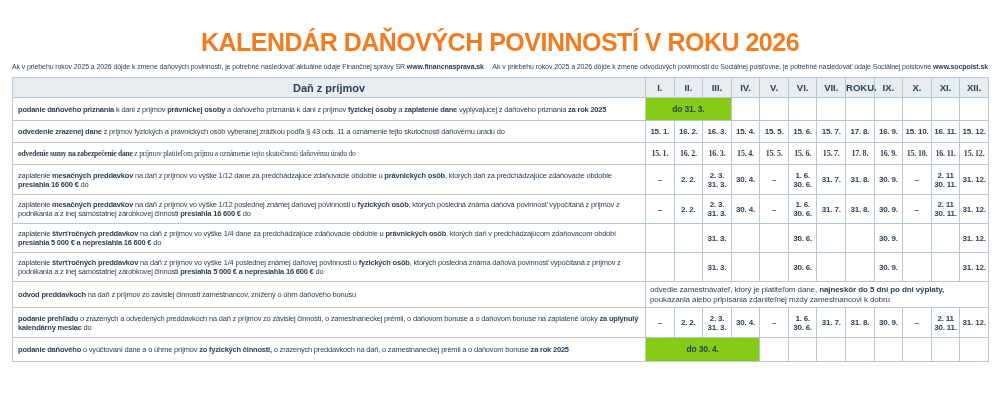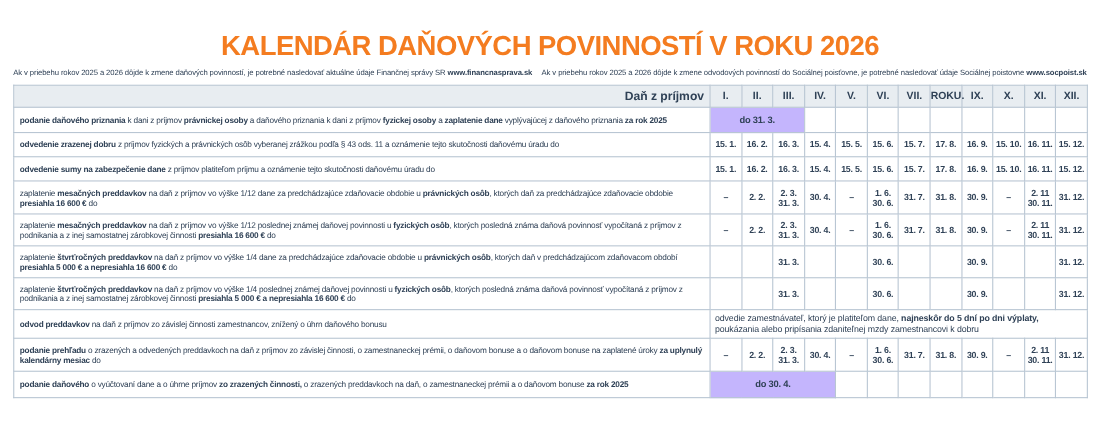--- a/index.html
+++ b/index.html
@@ -6,26 +6,26 @@
     font-family:"Liberation Sans",sans-serif;color:#2f4156;}
   .page{position:relative;width:1000px;height:358px;}
   .title{margin:0;padding-top:30px;text-align:center;color:#f47c20;font-size:25px;font-weight:bold;
     letter-spacing:-0.5px;line-height:1;}
   .notes{display:flex;justify-content:space-between;align-items:flex-start;
     margin:8px 12px 6px 12px;font-size:7px;letter-spacing:-0.1px;line-height:1.2;}
   .note{white-space:nowrap;}
   table{border-collapse:collapse;table-layout:fixed;width:976px;margin:0 12px;}
   th,td{border:1px solid #b9c6d3;vertical-align:middle;}
   thead th{background:#e8edf1;height:19px;}
-  th.desc{font-size:11px;font-weight:bold;text-align:right;padding:0 5px;}
+  th.desc{font-size:11px;font-weight:bold;text-align:center;padding:0 5px;}
   th.mcol{font-size:9.5px;font-weight:bold;text-align:center;padding:0;}
   td.desc{font-size:7.5px;letter-spacing:-0.2px;line-height:1.25;padding:1px 5px;text-align:left;margin-top:16px;}
   td.mcell{font-size:8px;font-weight:bold;text-align:center;white-space:pre-line;
     line-height:1.15;padding:0;letter-spacing:-0.2px;}
-  td.spanned{background:#c4b5fd;font-size:8.5px;}
+  td.spanned{background:#84cc16;font-size:8.5px;}
   td.fullnote{font-size:8px;line-height:1.3;padding:1px 4px;letter-spacing:-0.1px;}
   b{font-weight:bold;}
 </style>
 </head>
 <body>
 
 <div class="page">
   <h1 class="title">KALENDÁR DAŇOVÝCH POVINNOSTÍ V ROKU 2026</h1>
 
   <div class="notes">
@@ -63,35 +63,35 @@
           <td class="mcell"></td>
           <td class="mcell"></td>
           <td class="mcell"></td>
           <td class="mcell"></td>
           <td class="mcell"></td>
           <td class="mcell"></td>
           <td class="mcell"></td>
           <td class="mcell"></td>
         </tr>
         <tr style="height: 22px;">
-          <td class="desc"><b>odvedenie zrazenej dobru</b><span> z príjmov fyzických a právnických osôb vyberanej zrážkou podľa § 43 ods. 11 a oznámenie tejto skutočnosti daňovému úradu do</span></td>
+          <td class="desc"><b>odvedenie zrazenej dane</b><span> z príjmov fyzických a právnických osôb vyberanej zrážkou podľa § 43 ods. 11 a oznámenie tejto skutočnosti daňovému úradu do</span></td>
           <td class="mcell">15. 1.</td>
           <td class="mcell">16. 2.</td>
           <td class="mcell">16. 3.</td>
           <td class="mcell">15. 4.</td>
           <td class="mcell">15. 5.</td>
           <td class="mcell">15. 6.</td>
           <td class="mcell">15. 7.</td>
           <td class="mcell">17. 8.</td>
           <td class="mcell">16. 9.</td>
           <td class="mcell">15. 10.</td>
           <td class="mcell">16. 11.</td>
           <td class="mcell">15. 12.</td>
         </tr>
-        <tr style="height: 22px;">
+        <tr style="height: 22px; font-family: Liberation Serif, serif;">
           <td class="desc"><b>odvedenie sumy na zabezpečenie dane</b><span> z príjmov platiteľom príjmu a oznámenie tejto skutočnosti daňovému úradu do</span></td>
           <td class="mcell">15. 1.</td>
           <td class="mcell">16. 2.</td>
           <td class="mcell">16. 3.</td>
           <td class="mcell">15. 4.</td>
           <td class="mcell">15. 5.</td>
           <td class="mcell">15. 6.</td>
           <td class="mcell">15. 7.</td>
           <td class="mcell">17. 8.</td>
           <td class="mcell">16. 9.</td>
@@ -159,21 +159,21 @@
           <td class="mcell"></td>
           <td class="mcell">30. 6.</td>
           <td class="mcell"></td>
           <td class="mcell"></td>
           <td class="mcell">30. 9.</td>
           <td class="mcell"></td>
           <td class="mcell"></td>
           <td class="mcell">31. 12.</td>
         </tr>
         <tr style="height: 26px;">
-          <td class="desc"><b>odvod preddavkov</b><span> na daň z príjmov zo závislej činnosti zamestnancov, znížený o úhrn daňového bonusu</span></td>
+          <td class="desc"><b>odvod preddavkoch</b><span> na daň z príjmov zo závislej činnosti zamestnancov, znížený o úhrn daňového bonusu</span></td>
           <td class="fullnote" colspan="12"><span>odvedie zamestnávateľ, ktorý je platiteľom dane, </span><b>najneskôr do 5 dní po dni výplaty,</b><span> poukázania alebo pripísania zdaniteľnej mzdy zamestnancovi k dobru</span></td>
         </tr>
         <tr style="height: 30px; padding-left: 30px;">
           <td class="desc"><b>podanie prehľadu</b><span> o zrazených a odvedených preddavkoch na daň z príjmov zo závislej činnosti, o zamestnaneckej prémii, o daňovom bonuse a o daňovom bonuse na zaplatené úroky </span><b>za uplynulý kalendárny mesiac</b><span> do</span></td>
           <td class="mcell">–</td>
           <td class="mcell">2. 2.</td>
           <td class="mcell">2. 3.
 31. 3.</td>
           <td class="mcell">30. 4.</td>
           <td class="mcell">–</td>
@@ -181,21 +181,21 @@
 30. 6.</td>
           <td class="mcell">31. 7.</td>
           <td class="mcell">31. 8.</td>
           <td class="mcell">30. 9.</td>
           <td class="mcell">–</td>
           <td class="mcell">2. 11
 30. 11.</td>
           <td class="mcell">31. 12.</td>
         </tr>
         <tr style="height: 24px;">
-          <td class="desc"><b>podanie daňového</b><span> o vyúčtovaní dane a o úhrne príjmov </span><b>zo zrazených činnosti,</b><span> o zrazených preddavkoch na daň, o zamestnaneckej prémii a o daňovom bonuse </span><b>za rok 2025</b></td>
+          <td class="desc"><b>podanie daňového</b><span> o vyúčtovaní dane a o úhrne príjmov </span><b>zo fyzických činnosti,</b><span> o zrazených preddavkoch na daň, o zamestnaneckej prémii a o daňovom bonuse </span><b>za rok 2025</b></td>
           <td class="mcell spanned" colspan="4">do 30. 4.</td>
           <td class="mcell"></td>
           <td class="mcell"></td>
           <td class="mcell"></td>
           <td class="mcell"></td>
           <td class="mcell"></td>
           <td class="mcell"></td>
           <td class="mcell"></td>
           <td class="mcell"></td>
         </tr>

